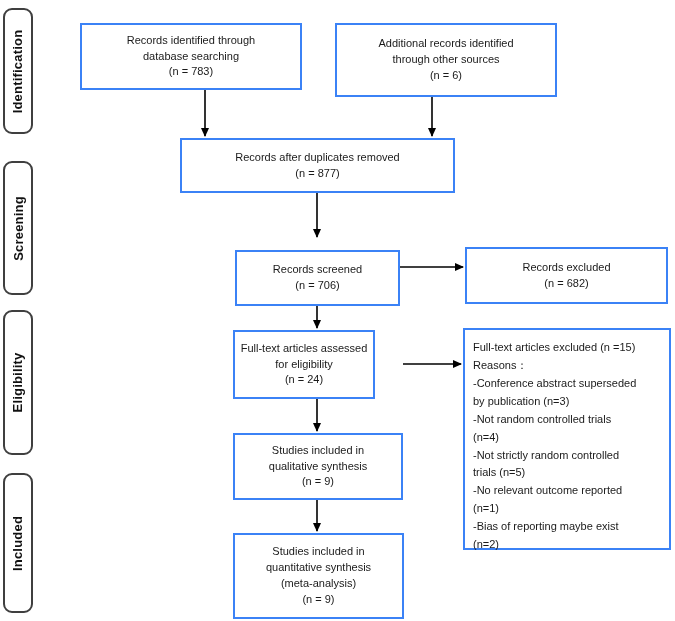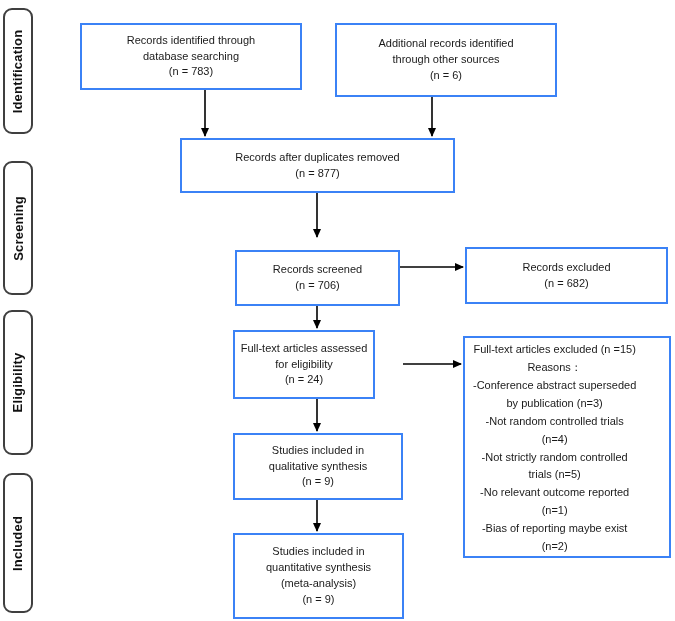--- a/index.html
+++ b/index.html
@@ -51,24 +51,23 @@
     justify-content: center;
     text-align: center;
     font-size: 11px;
     line-height: 1.45;
     white-space: pre-line;
     padding: 2px 4px;
   }
   .node.left-align {
     align-items: flex-start;
     justify-content: flex-start;
-    text-align: center;
+    text-align: left;
     line-height: 1.63;
-    padding: 3px 6px 3px 8px;
-    margin-top: 8px;
+    padding: 9px 6px 3px 8px;
   }
   
   #box-identified     { left: 80px;  top: 23px;  width: 222px; height: 67px; }
   #box-additional     { left: 335px; top: 23px;  width: 222px; height: 74px; }
   #box-deduplicated   { left: 180px; top: 138px; width: 275px; height: 55px; }
   #box-screened       { left: 235px; top: 250px; width: 165px; height: 56px; }
   #box-rec-excluded   { left: 465px; top: 238px; width: 203px; height: 57px; margin-top: 9px; }
   #box-ft-assessed    { left: 233px; top: 330px; width: 142px; height: 69px; }
   #box-ft-excluded    { left: 463px; top: 328px; width: 208px; height: 222px; }
   #box-qualitative    { left: 233px; top: 433px; width: 170px; height: 67px; }

